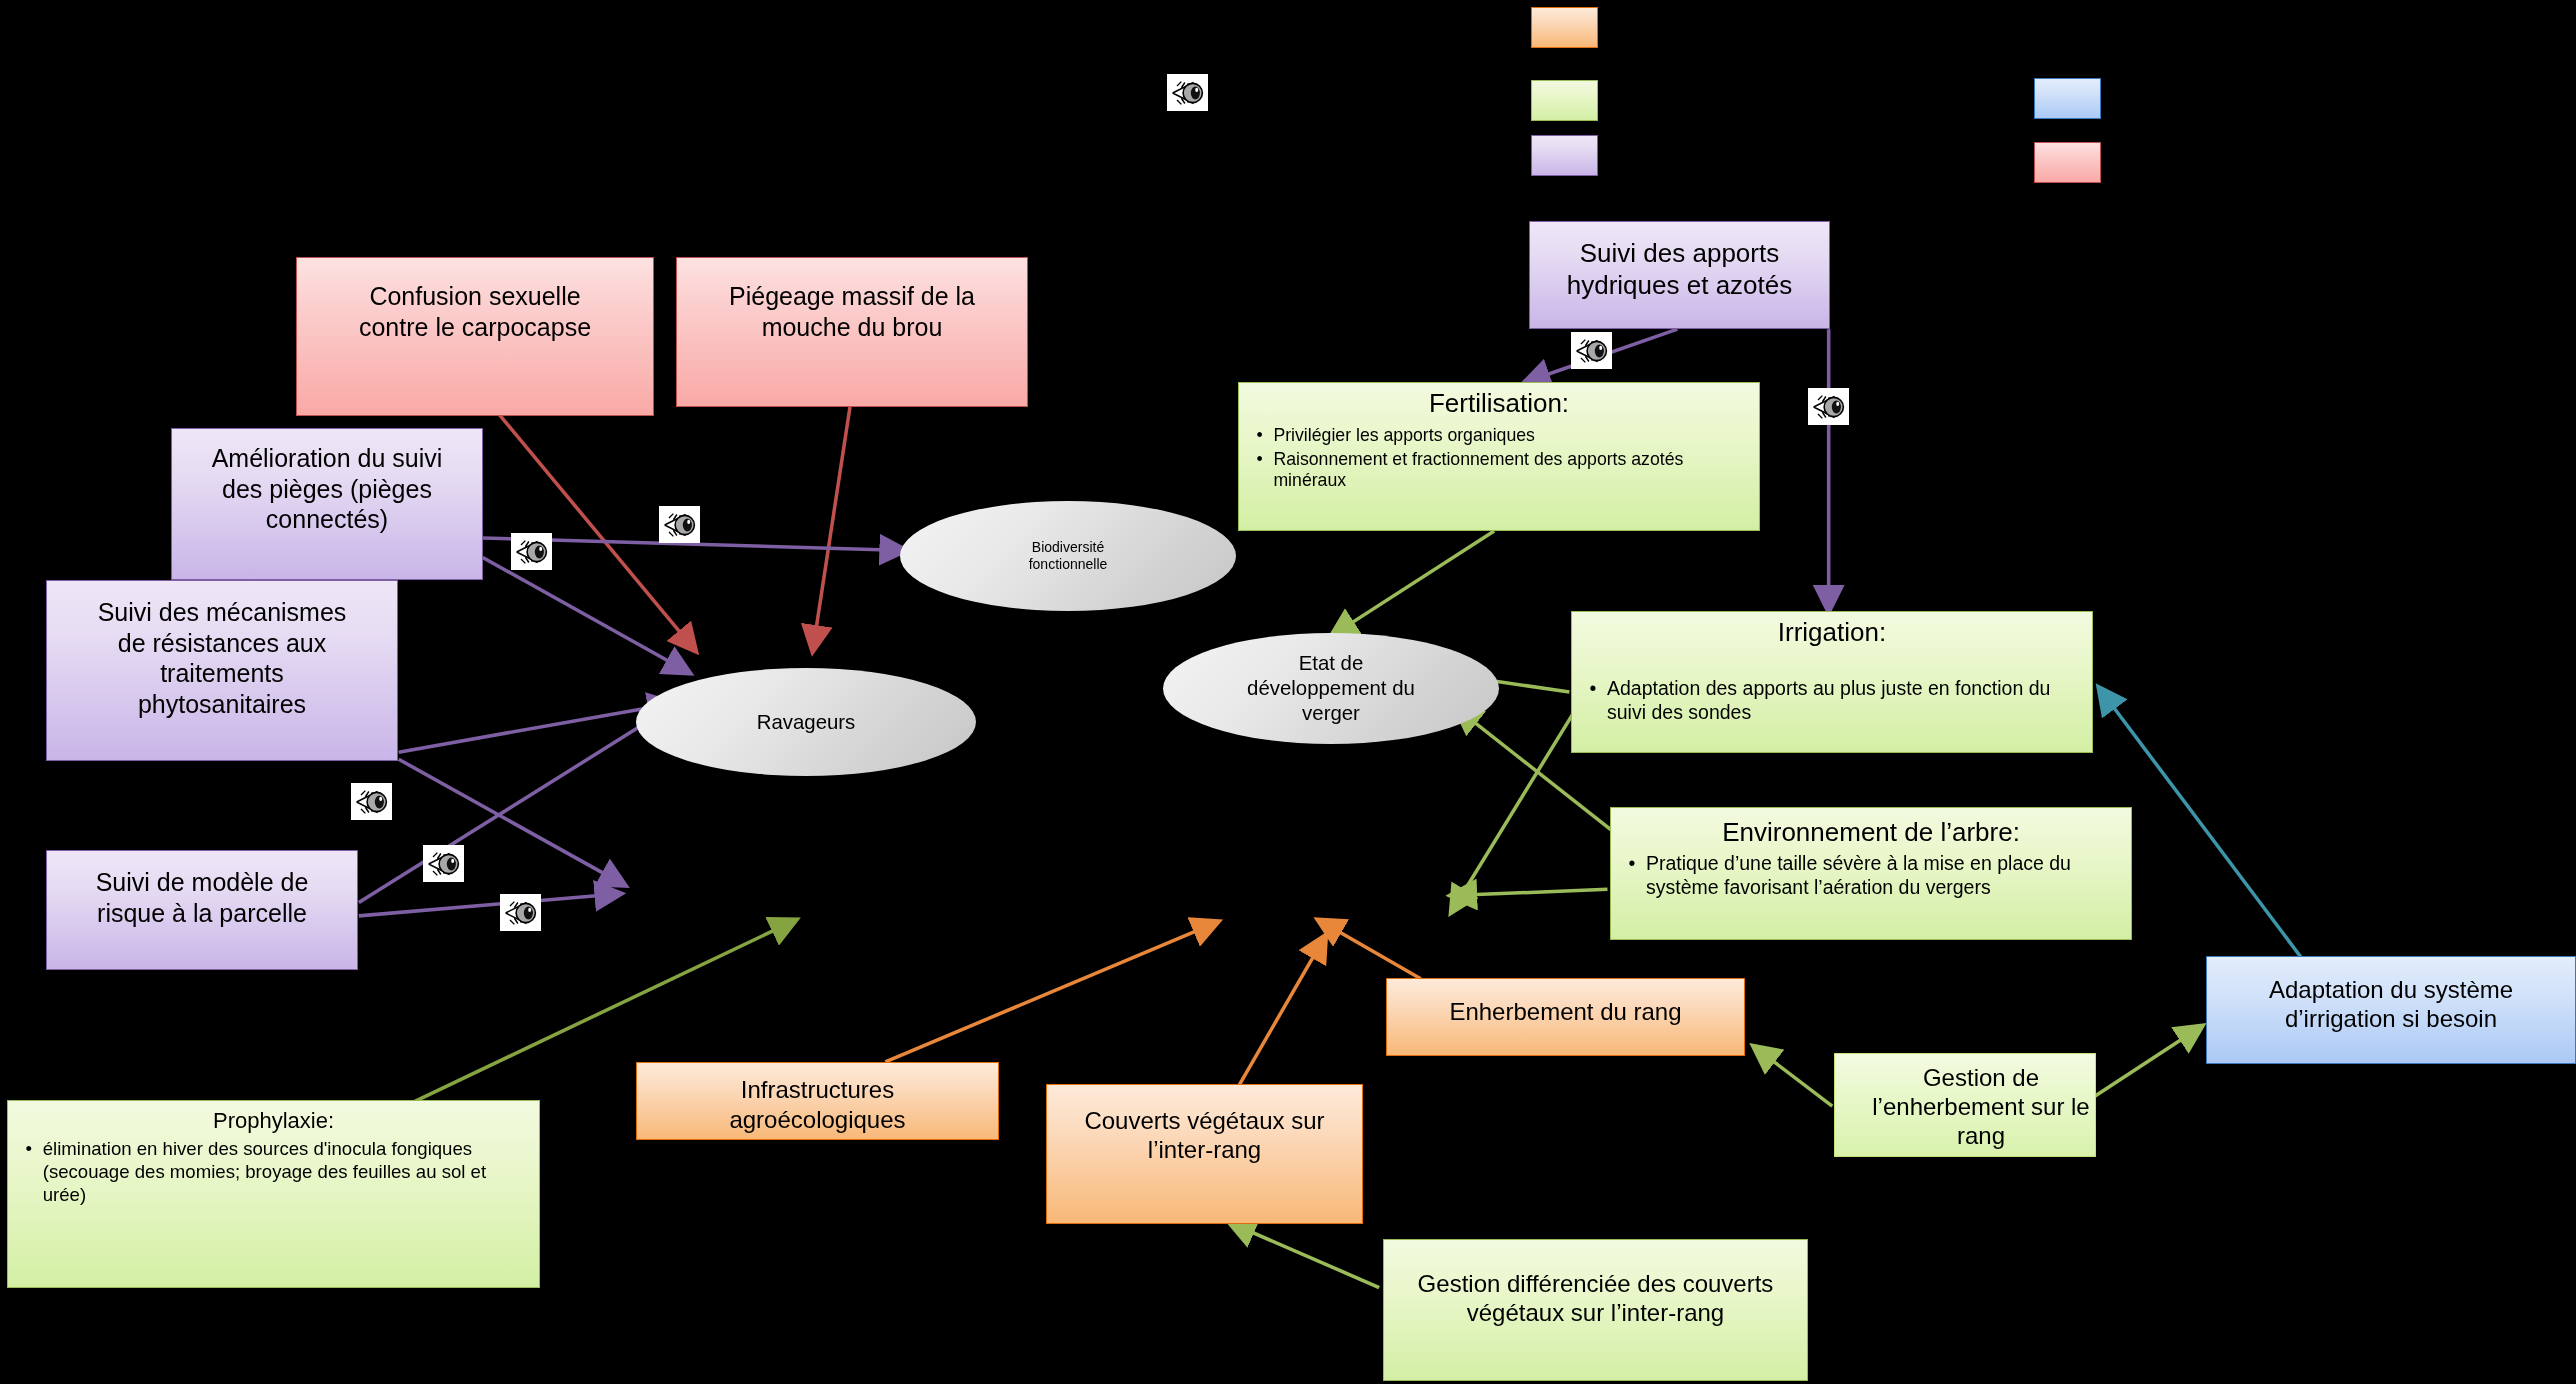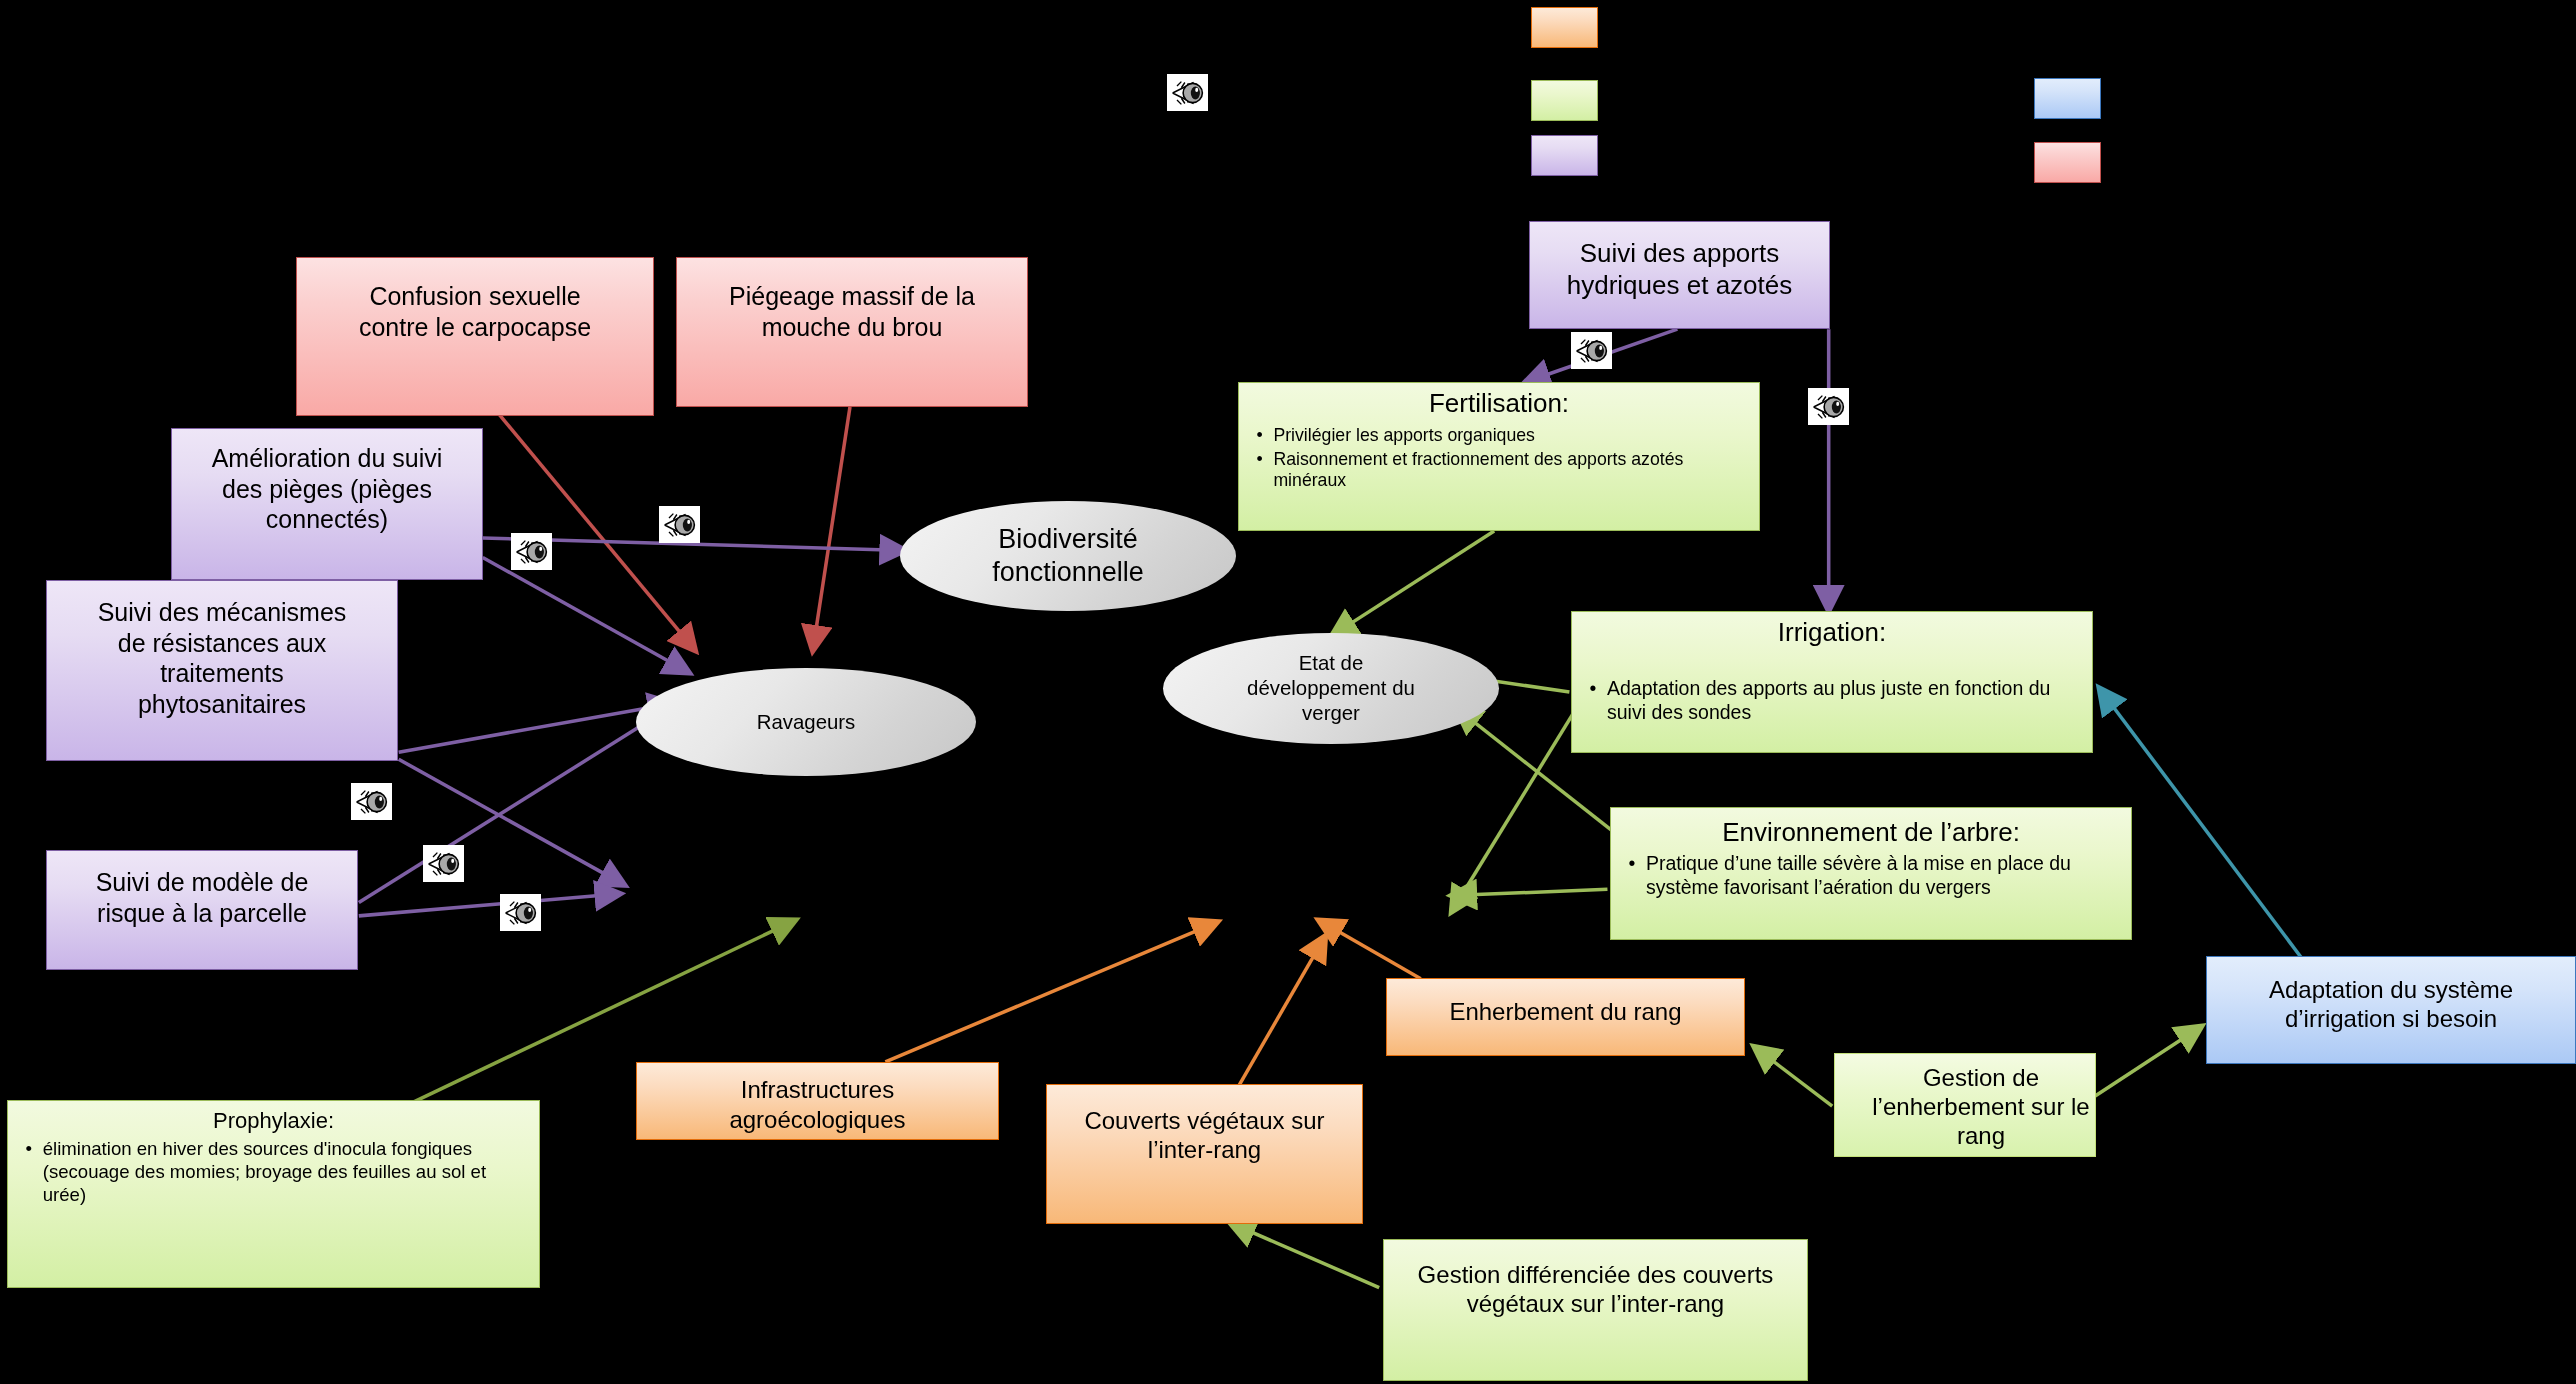--- a/index.html
+++ b/index.html
@@ -143,21 +143,21 @@
   <div class="node box purple" style="left:46px;top:850px;width:312px;height:120px;font-size:25px;padding-top:16px;">
     <span style="white-space:pre-line;">Suivi de modèle de
 risque à la parcelle</span>
   </div>
 
   <div class="node box purple" style="left:1529px;top:221px;width:301px;height:108px;font-size:26px;padding-top:16px;">
     <span style="white-space:pre-line;">Suivi des apports
 hydriques et azotés</span>
   </div>
 
-  <div class="node ellipse" style="left:900px;top:501px;width:336px;height:110px;font-size:27px;">
+  <div class="node ellipse" style="left:900px;top:501px;width:336px;height:110px;font-size:14px;">
     <span style="white-space:pre-line;">Biodiversité
 fonctionnelle</span>
   </div>
 
   <div class="node ellipse" style="left:636px;top:668px;width:340px;height:108px;font-size:20.4px;">
     <span>Ravageurs</span>
   </div>
 
 
   <div class="node ellipse" style="left:1163px;top:633px;width:336px;height:111px;font-size:20.4px;">
@@ -225,21 +225,21 @@
     <span style="white-space:pre-line;">Enherbement du rang</span>
   </div>
 
   <div class="node box greenlt" style="left:1834px;top:1053px;width:262px;height:104px;font-size:24px;padding-top:8.9px;padding-left:32px;">
     <span style="white-space:pre-line;">Gestion de
 l’enherbement sur le
 rang</span>
   </div>
 
   <div class="node box green" style="left:1383px;top:1239px;width:425px;height:142px;font-size:24px;padding-top:19.5px;">
-    <span style="white-space:pre-line;">Gestion différenciée des couverts
+    <span style="white-space:pre-line;margin-top:9px;">Gestion différenciée des couverts
 végétaux sur l’inter-rang</span>
   </div>
 
   <div class="node box blue" style="left:2206px;top:956px;width:370px;height:108px;font-size:24px;padding-top:17.7px;">
     <span style="white-space:pre-line;">Adaptation du système
 d’irrigation si besoin</span>
   </div>
 
   <div class="eye" style="left:1167px;top:74px;">
       <svg width="35" height="32" viewBox="0 0 40 36">

